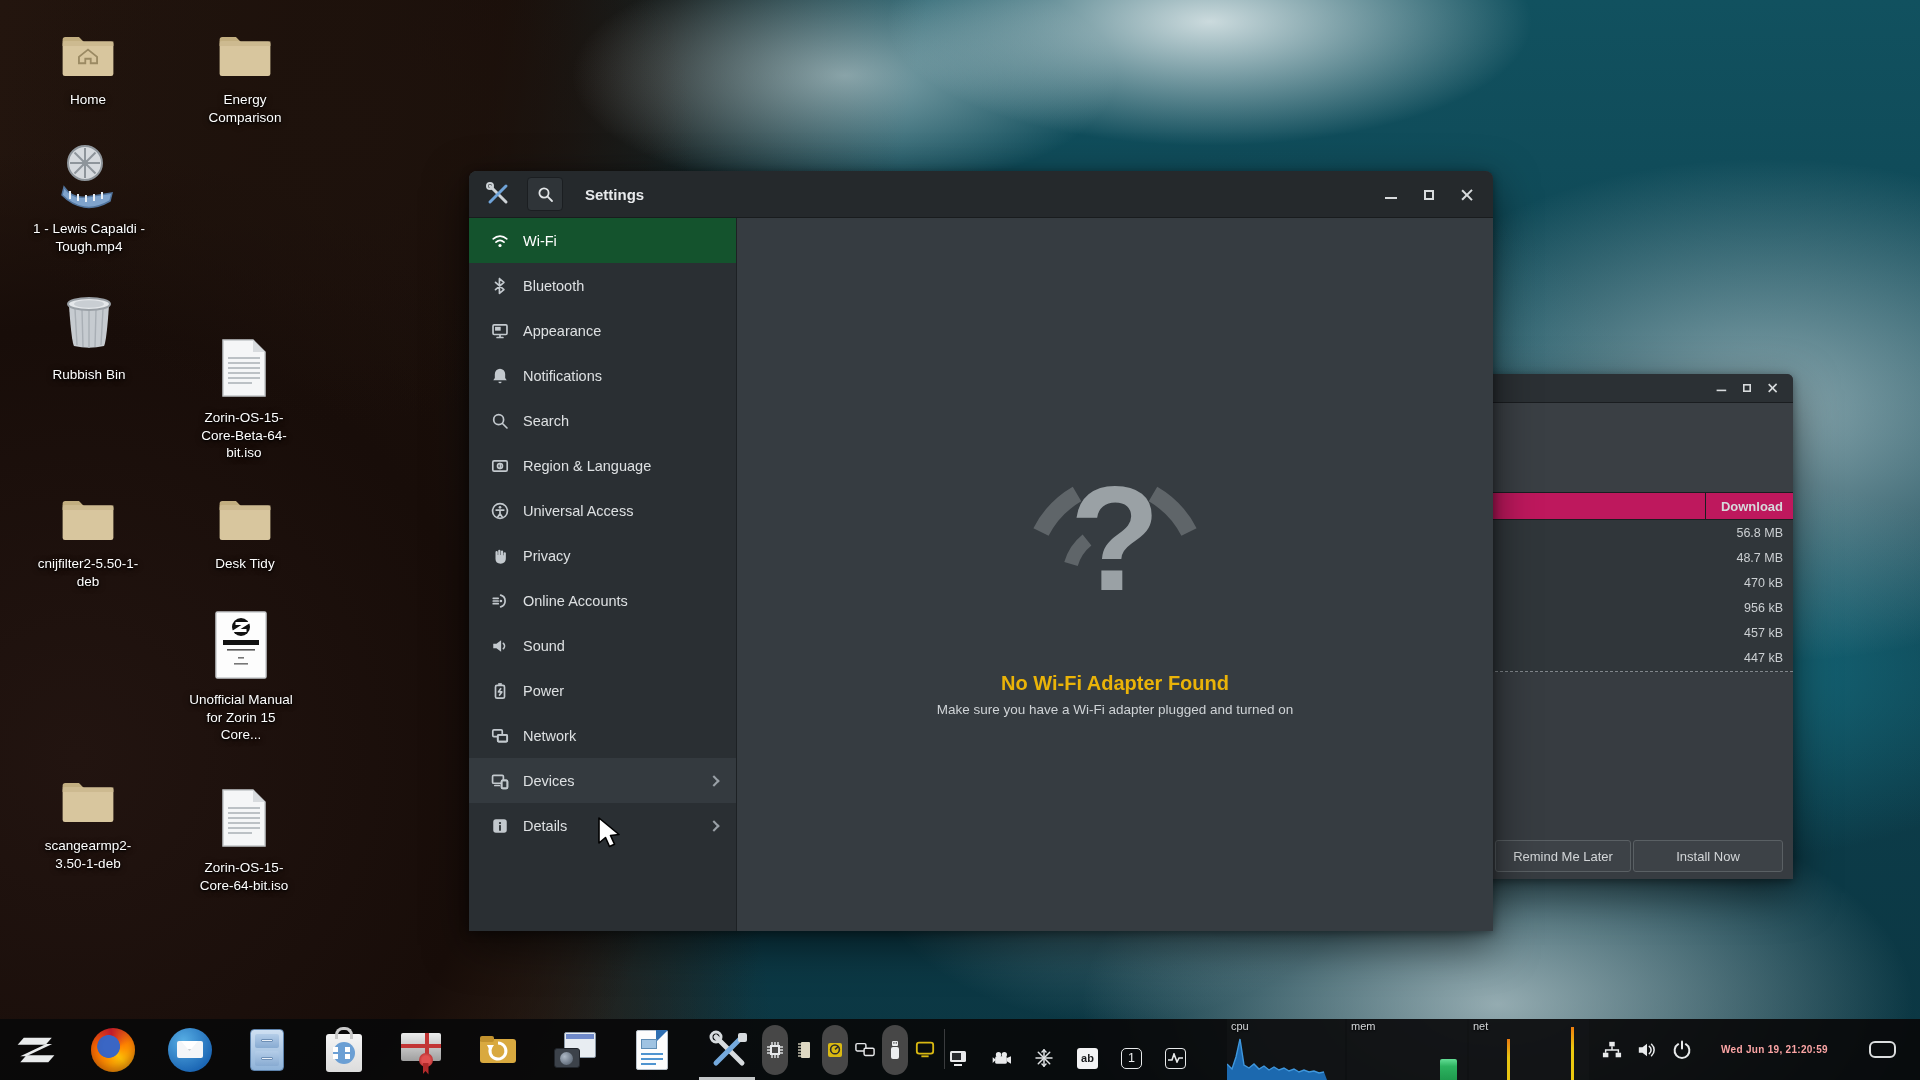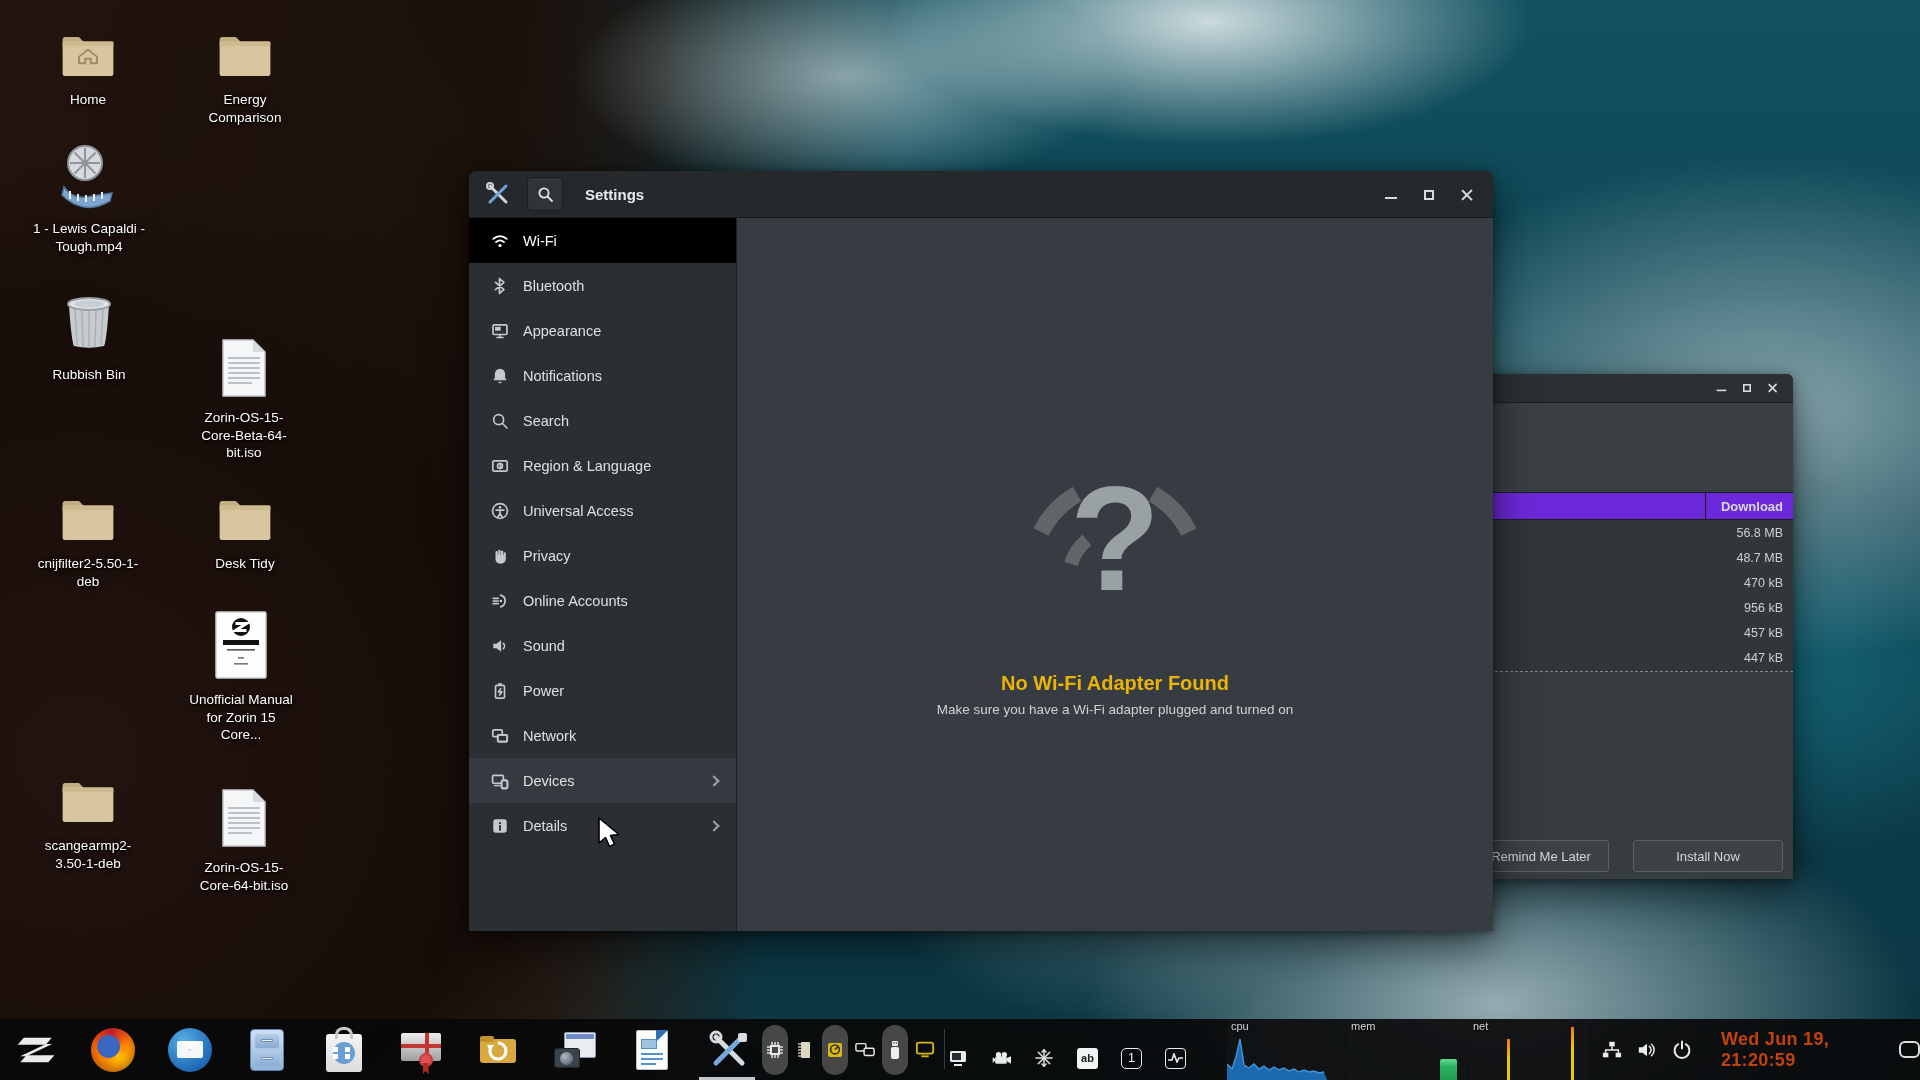--- a/index.html
+++ b/index.html
@@ -40,47 +40,47 @@
   
   .settings-win{ left:469px; top:159px; width:1024px; height:760px; background:#363c41; }
   .s-titlebar{ position:absolute; left:0; top:0; right:0; height:47px; background:#25292c; border-bottom:1px solid #191c1e; border-radius:8px 8px 0 0; display:flex; align-items:center; }
   .s-title{ font-size:15px; font-weight:bold; color:#e8eaec; margin-left:22px; }
   .s-appicon{ margin-left:16px; width:26px; height:26px; }
   .s-searchbtn{ margin-left:16px; width:36px; height:34px; background:#2f3438; border:1px solid #1b1e21; border-radius:4px; display:flex; align-items:center; justify-content:center; cursor:pointer; }
   .s-ctl{ position:absolute; right:18px; top:0; height:47px; }
 
   .s-sidebar{ position:absolute; left:0; top:47px; width:268px; bottom:0; background:#2a2f33; border-right:1px solid #1d2124; overflow:hidden; }
   .sb-row{ height:45px; display:flex; align-items:center; padding-left:22px; gap:14px; color:#dde0e2; font-size:14.5px; cursor:pointer; position:relative; }
-  .sb-row.sel{ background:#000000; color:#fff; }
+  .sb-row.sel{ background:#14532d; color:#fff; }
   .sb-row.hov{ background:#343a3f; }
   .sb-ic{ width:18px; height:18px; display:flex; align-items:center; justify-content:center; flex:none; }
   .sb-ic svg{ stroke:#c3c9ce; fill:none; stroke-width:1.5; stroke-linecap:round; stroke-linejoin:round; }
   .sb-row.sel .sb-ic svg{ stroke:#fff; }
   .sb-ic svg .f{ fill:#c3c9ce; stroke:none; }
   .sb-row.sel .sb-ic svg .f{ fill:#fff; }
   .chev{ position:absolute; right:18px; top:50%; width:8px; height:8px; border-top:2px solid #9aa1a7; border-right:2px solid #9aa1a7; transform:translateY(-50%) rotate(45deg); }
 
   .s-content{ position:absolute; left:268px; top:47px; right:0; bottom:0; background:#363c41; display:flex; flex-direction:column; align-items:center; }
   .qmark-wrap{ margin-top:248px; position:relative; width:180px; height:172px; }
   .qmark-arcs{ position:absolute; inset:0; }
   .qmark{ position:absolute; left:0; right:0; top:-8px; text-align:center; font-size:148px; font-weight:bold; color:#9aa1a5; line-height:1.1; }
   .nw-head{ margin-top:34px; font-size:20px; font-weight:bold; color:#eab308; }
   .nw-sub{ margin-top:7px; font-size:13.5px; color:#cfd3d6; }
 
   
   .updater-win{ left:1240px; top:362px; width:553px; height:505px; background:#373c41; border-radius:6px 6px 0 0; }
   .u-titlebar{ position:absolute; left:0; top:0; right:0; height:29px; background:#2b3034; border-bottom:1px solid #1a1d20; border-radius:6px 6px 0 0; display:flex; align-items:center; justify-content:flex-end; padding-right:14px; }
   .u-titlebar .winctl{ gap:16px; transform:scale(.8); transform-origin:right center; }
   .u-upper{ position:absolute; left:0; top:29px; right:0; height:89px; background:#3a3f44; }
-  .u-thead{ position:absolute; left:0; top:118px; right:0; height:28px; background:#6d28d9; border-top:1px solid #1a1e21; border-bottom:1px solid #1a1e21; }
+  .u-thead{ position:absolute; left:0; top:118px; right:0; height:28px; background:#be185d; border-top:1px solid #1a1e21; border-bottom:1px solid #1a1e21; }
   .u-thcell{ position:absolute; right:0; top:0; bottom:0; width:88px; border-left:1px solid #1a1e21; display:flex; align-items:center; justify-content:flex-end; padding-right:10px; font-size:13px; font-weight:bold; color:#d6d9db; }
   .u-rows{ position:absolute; left:0; top:146px; right:0; height:152px; background:#30363a; display:flex; flex-direction:column; border-bottom:1px dashed #80868b; }
   .u-row{ flex:1; display:flex; align-items:center; justify-content:flex-end; padding-right:10px; font-size:12.5px; color:#ccd0d3; }
   .u-lower{ position:absolute; left:0; top:299px; right:0; bottom:0; background:#373c41; }
-  .u-btns{ position:absolute; right:10px; top:466px; display:flex; gap:24px; }
+  .u-btns{ position:absolute; right:10px; top:466px; display:flex; gap:2px; }
   .u-btn{ height:32px; background:#3d4247; border:1px solid #5a6064; border-radius:3px; color:#d3d6d8; font-size:13px; display:flex; align-items:center; justify-content:center; cursor:pointer; }
   .u-btn.remind{ width:136px; } .u-btn.install{ width:150px; }
 
   
   .taskbar{ position:fixed; left:0; right:0; bottom:0; height:61px; background:rgba(9,9,10,.93); z-index:50; }
   .tb-apps{ position:absolute; left:12px; top:0; height:61px; display:flex; align-items:center; gap:30px; }
   .tb-app{ width:47px; height:47px; display:flex; align-items:center; justify-content:center; cursor:pointer; position:relative; }
   .tb-underline{ position:absolute; left:699px; bottom:0; width:56px; height:3px; background:#c3c6c8; }
 
   .tray{ position:absolute; left:762px; top:0; height:61px; display:flex; align-items:center; gap:7px; }
@@ -94,21 +94,21 @@
 
   .monitors{ position:absolute; left:1227px; top:0; height:61px; display:flex; gap:2px; }
   .mon{ position:relative; height:61px; background:rgba(22,25,27,.45); cursor:pointer; }
   .mon-label{ position:absolute; left:4px; top:1px; font-size:11px; color:#d6d9db; text-shadow:0 1px 2px #000; }
   .mem-bar{ position:absolute; right:10px; bottom:0; width:17px; height:21px; background:linear-gradient(180deg,#63dd95 0%,#2db360 35%,#1f9b4e 100%); border-radius:2px 2px 0 0; }
   .net-spike{ position:absolute; bottom:0; width:3px; }
   .net-spike.s1{ left:38px; height:41px; background:linear-gradient(180deg,#e87a10 0%,#e8c412 45%); }
   .net-spike.s2{ left:102px; height:53px; background:linear-gradient(180deg,#ef7d0e 0%,#ecc90f 40%); }
 
   .tb-right{ position:absolute; left:1602px; top:0; height:61px; display:flex; align-items:center; gap:15px; }
-  .clock{ font-size:18px; font-weight:bold; color:#c2410c; letter-spacing:.3px; margin-left:14px; cursor:pointer; }
+  .clock{ font-size:10px; font-weight:bold; color:#fca5a5; letter-spacing:.3px; margin-left:14px; cursor:pointer; }
   .showdesk{ width:27px; height:17px; border:2.4px solid #dcdedf; border-radius:6px; margin-left:26px; cursor:pointer; }
 
   .cursor{ position:absolute; left:596px; top:816px; z-index:99; pointer-events:none; }
 </style>
 </head>
 <body>
 
 <div class="desktop">
 
   <div class="dicon" style="left:32px; top:32px;">

